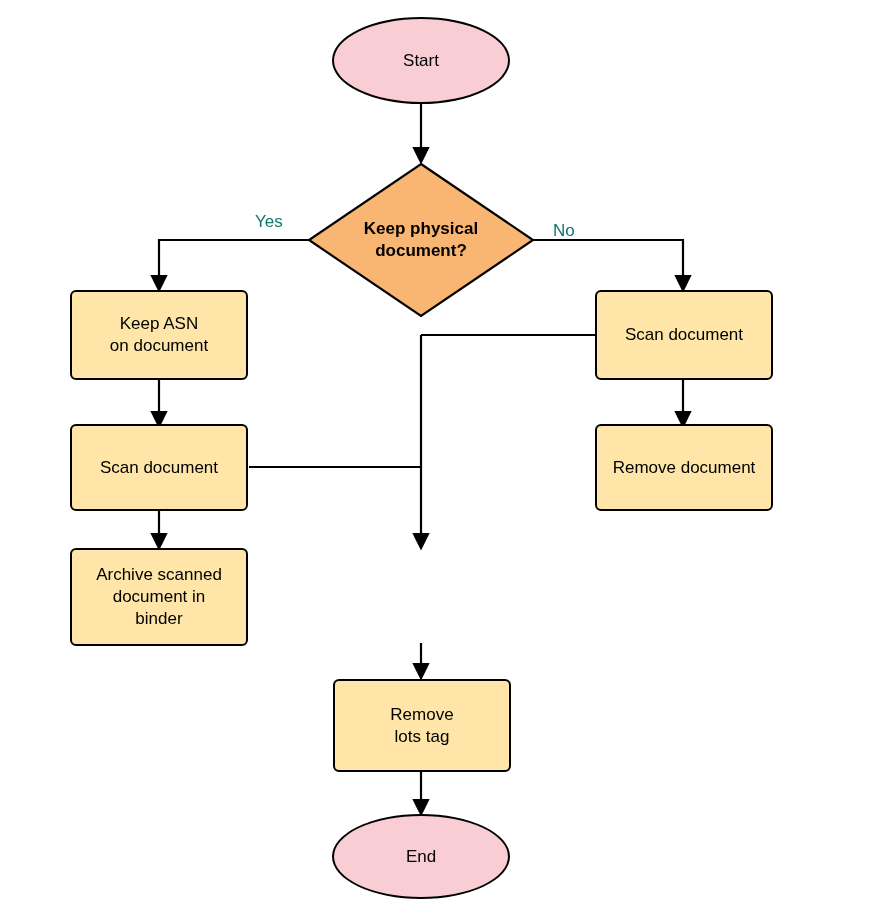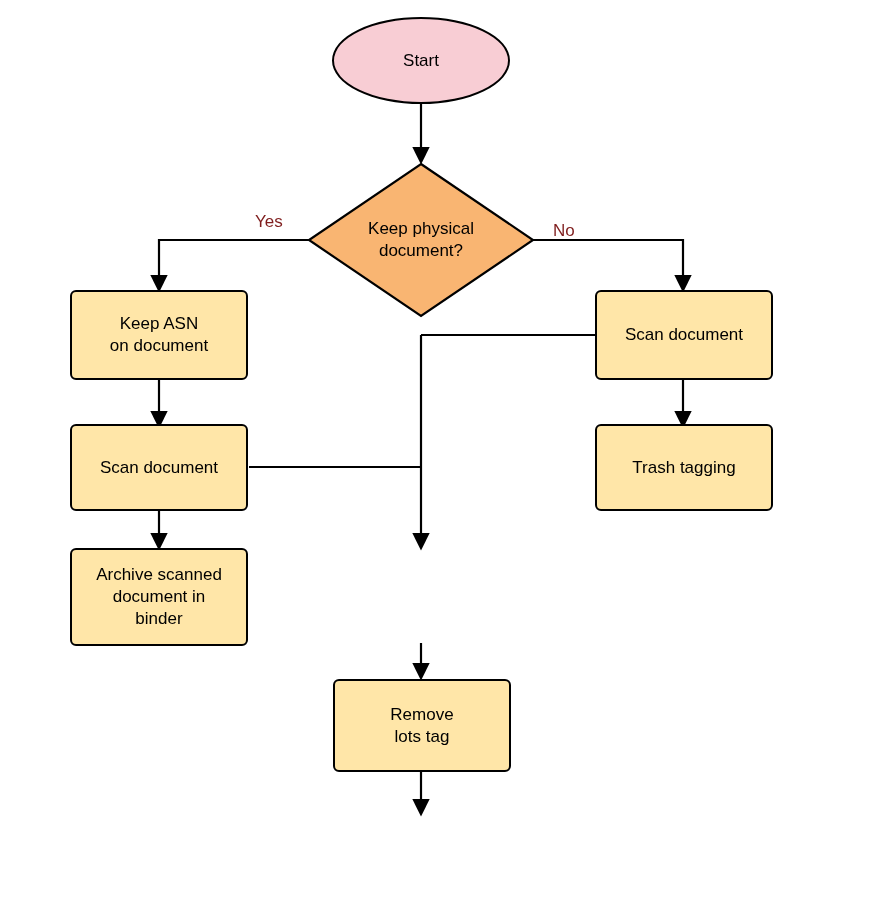--- a/index.html
+++ b/index.html
@@ -63,25 +63,26 @@
     width: 100%;
     height: 100%;
     display: flex;
     align-items: center;
     justify-content: center;
     text-align: center;
     font-size: 17px;
     line-height: 1.28;
     color: #000000;
     white-space: pre-line;
+    font-weight: bold;
   }
   .edge-label {
     position: absolute;
     font-size: 17px;
-    color: #7f1d1d;
+    color: #0f766e;
     background: transparent;
   }
   .note {
     position: absolute;
     font-size: 17px;
     font-style: italic;
     color: #000000;
     line-height: 1.35;
     white-space: pre-line;
   }
@@ -150,24 +151,27 @@
     <span>Archive scanned
 document in
 binder</span>
   </div>
 
   <div class="node box" style="left:551px; top:290px; width:178px; height:90px;">
     <span>Scan document</span>
   </div>
 
   <div class="node box" style="left:551px; top:424px; width:178px; height:87px;">
-    <span>Trash tagging</span>
+    <span>Remove document</span>
   </div>
 
 
   <div class="node box" style="left:289px; top:679px; width:178px; height:93px;">
     <span>Remove
 lots tag</span>
   </div>
 
+  <div class="node terminal" style="left:288px; top:814px; width:178px; height:85px;">
+    <span>End</span>
+  </div>
 
 
 </div>
 
 </body></html>

